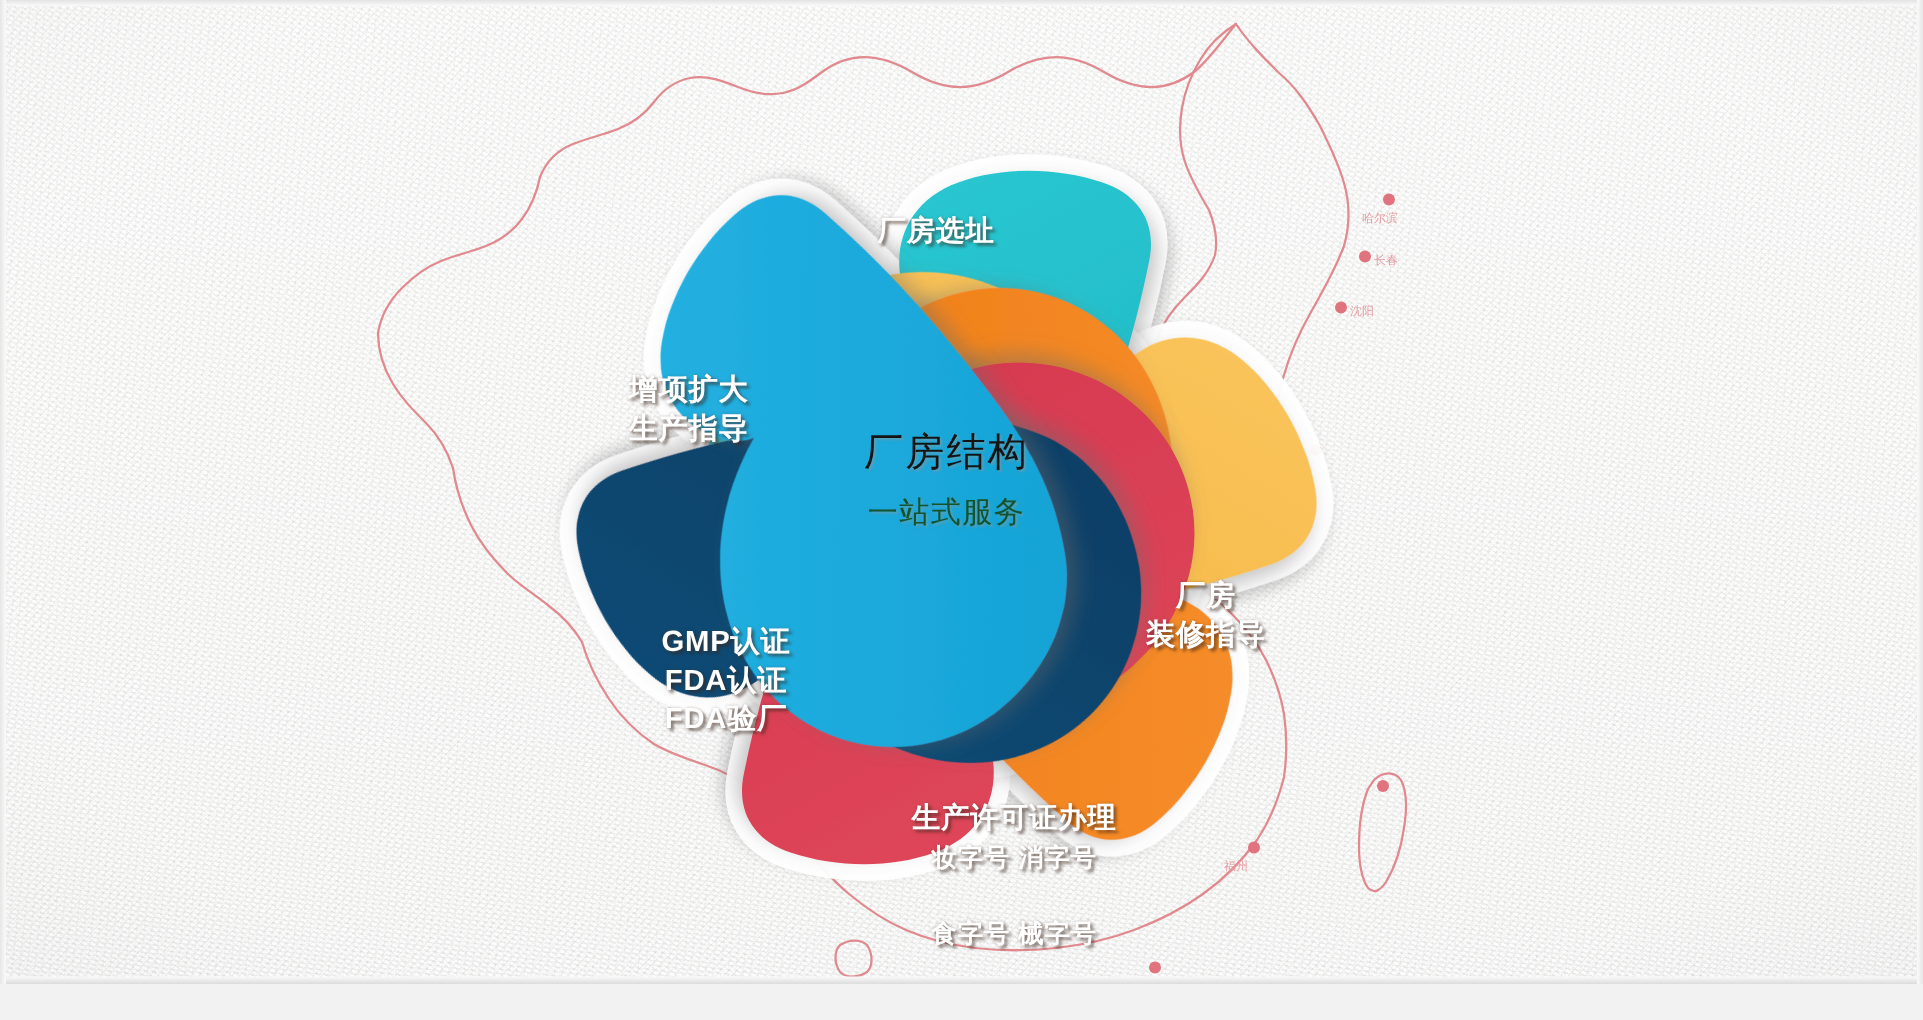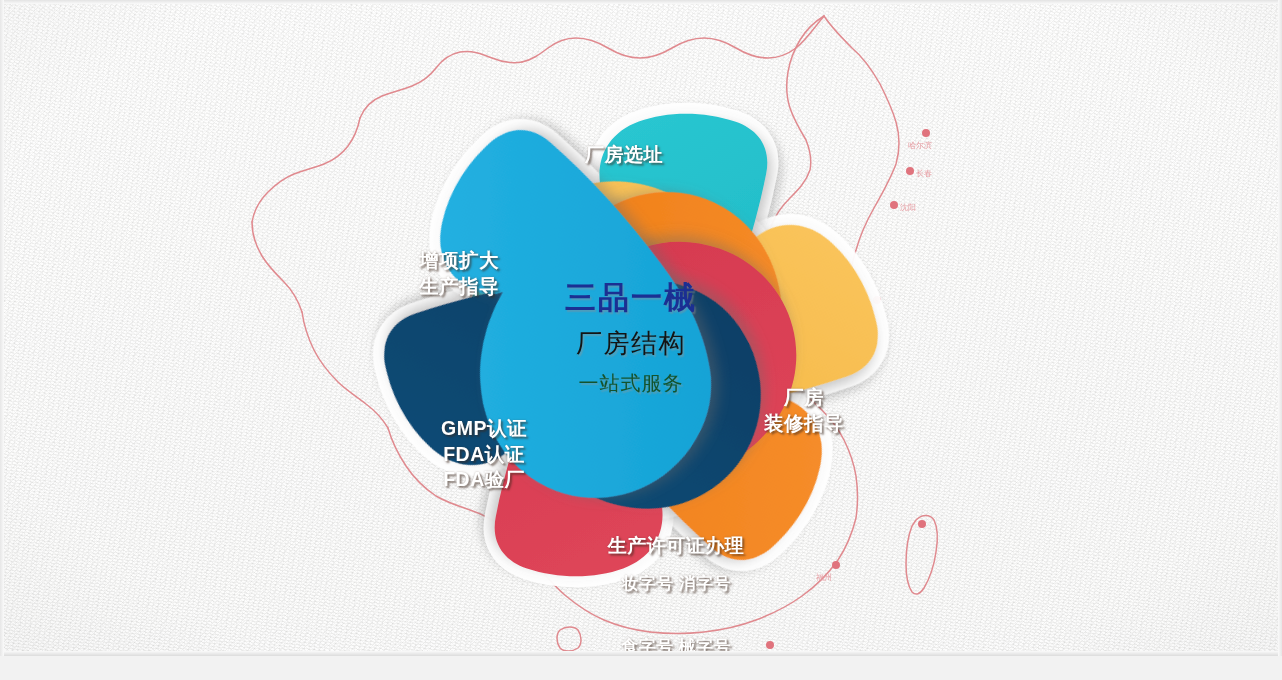--- a/index.html
+++ b/index.html
@@ -59,21 +59,21 @@
     text-shadow:1.5px 1.5px 1.5px rgba(140,140,150,0.45);
   }
   .c-sub1{
     font-size:26px;color:#141414;margin-top:7px;letter-spacing:1.5px;
     text-shadow:1.5px 1.5px 1.5px rgba(150,150,150,0.5);
   }
   .c-sub2{
     font-size:20px;color:#14532d;margin-top:9px;letter-spacing:1px;
     text-shadow:1.5px 1.5px 1.5px rgba(150,150,150,0.5);
   }
-  .sub-sm{font-size:17px;font-weight:bold;display:block;margin-top:15px;letter-spacing:0.5px;font-family:Liberation Serif, serif;}
+  .sub-sm{font-size:17px;font-weight:bold;display:block;margin-top:3px;letter-spacing:0.5px;}
 </style>
 </head>
 <body>
 
 <div id="stage">
 
   <div class="paper"></div>
 
   <svg class="layer" viewBox="0 0 1282 680" aria-hidden="true">
     <g fill="none" stroke="#e08a8f" stroke-width="1.4" stroke-linejoin="round" stroke-linecap="round" opacity="0.95">
@@ -236,21 +236,20 @@
 FDA认证
 FDA验厂</div>
 
   <div class="lbl" id="lbl-3" style="left:570px;top:508px;width:212px;font-size:19px;">
     <span>生产许可证办理</span>
     <span class="sub-sm">妆字号  消字号</span>
     <span class="sub-sm">食字号  械字号</span>
   </div>
 
   <div class="center-box" style="left:511px;top:277px;width:240px;">
-    <div class="c-title">三品一械</div>
     <div class="c-sub1">厂房结构</div>
     <div class="c-sub2">一站式服务</div>
   </div>
 
   <div class="edge-top"></div>
   <div class="edge-bottom"></div>
   <div class="edge-left"></div>
   <div class="edge-right"></div>
 
 </div>

